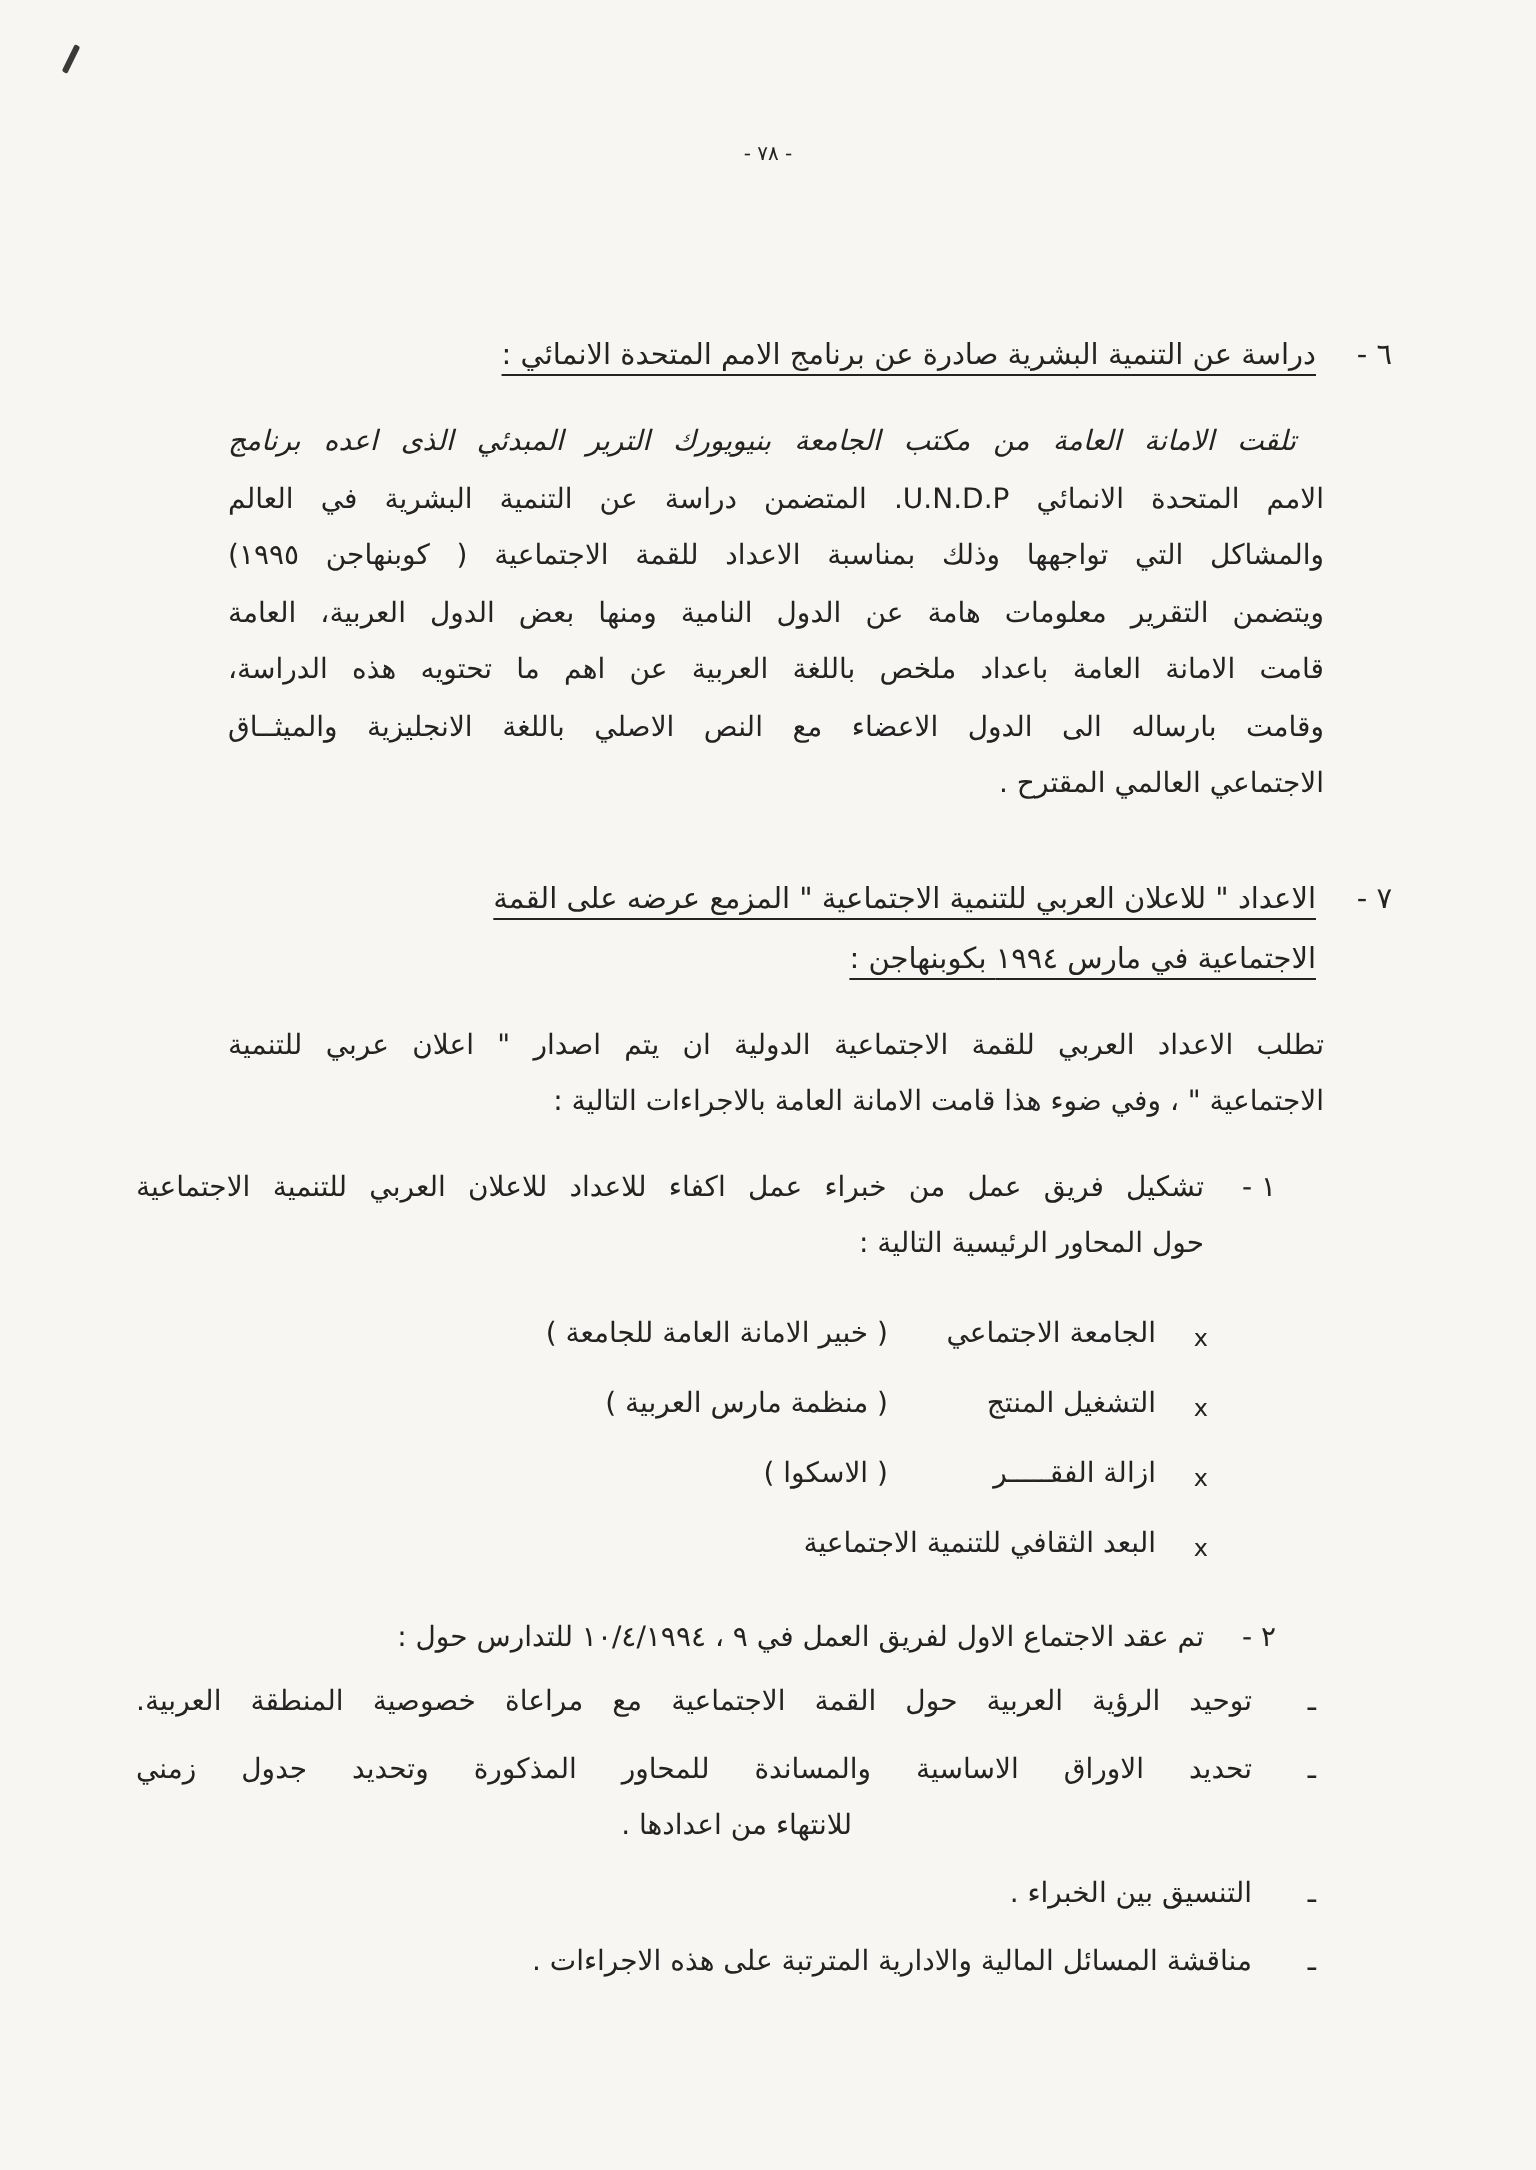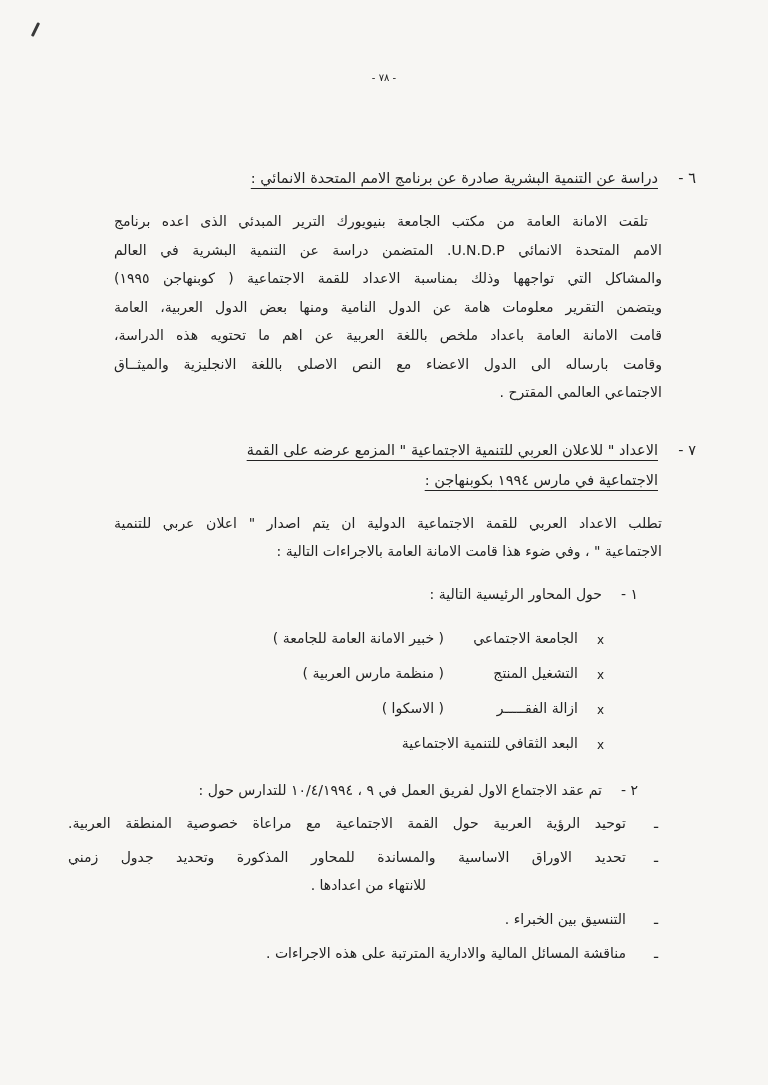--- a/index.html
+++ b/index.html
@@ -47,21 +47,21 @@
   }
 
   .para {
     width: 548px;
     margin: 14px 34px 0 0;
     font-size: 14px;
     line-height: 28.5px;
   }
   .line { text-align: justify; text-align-last: justify; }
   .line.end { text-align-last: right; }
-  .line.indent { padding-right: 14px; }
+  .line.indent { padding-right: 14px; font-style: italic; }
 
   .sub-item {
     display: flex;
     margin: 14px 58px 0 0;
     font-size: 14px;
     line-height: 28.5px;
   }
   .sub-num { flex: 0 0 36px; }
   .sub-body { flex: 1; }
 
@@ -110,20 +110,21 @@
   </div>
 
   <div class="para">
     <div class="line">تطلب الاعداد العربي للقمة الاجتماعية الدولية ان يتم اصدار " اعلان عربي للتنمية</div>
     <div class="line end">الاجتماعية " ، وفي ضوء هذا قامت الامانة العامة بالاجراءات التالية :</div>
   </div>
 
   <div class="sub-item">
     <span class="sub-num">١ -</span>
     <div class="sub-body">
+      <div class="line">تشكيل فريق عمل من خبراء عمل اكفاء للاعداد للاعلان العربي للتنمية الاجتماعية</div>
       <div class="line end">حول المحاور الرئيسية التالية :</div>
     </div>
   </div>
 
   <div class="x-list">
     <div class="x-row">
       <span class="x-marker">x</span>
       <span class="x-label">الجامعة الاجتماعي</span>
       <span class="x-org">( خبير الامانة العامة للجامعة )</span>
     </div>

